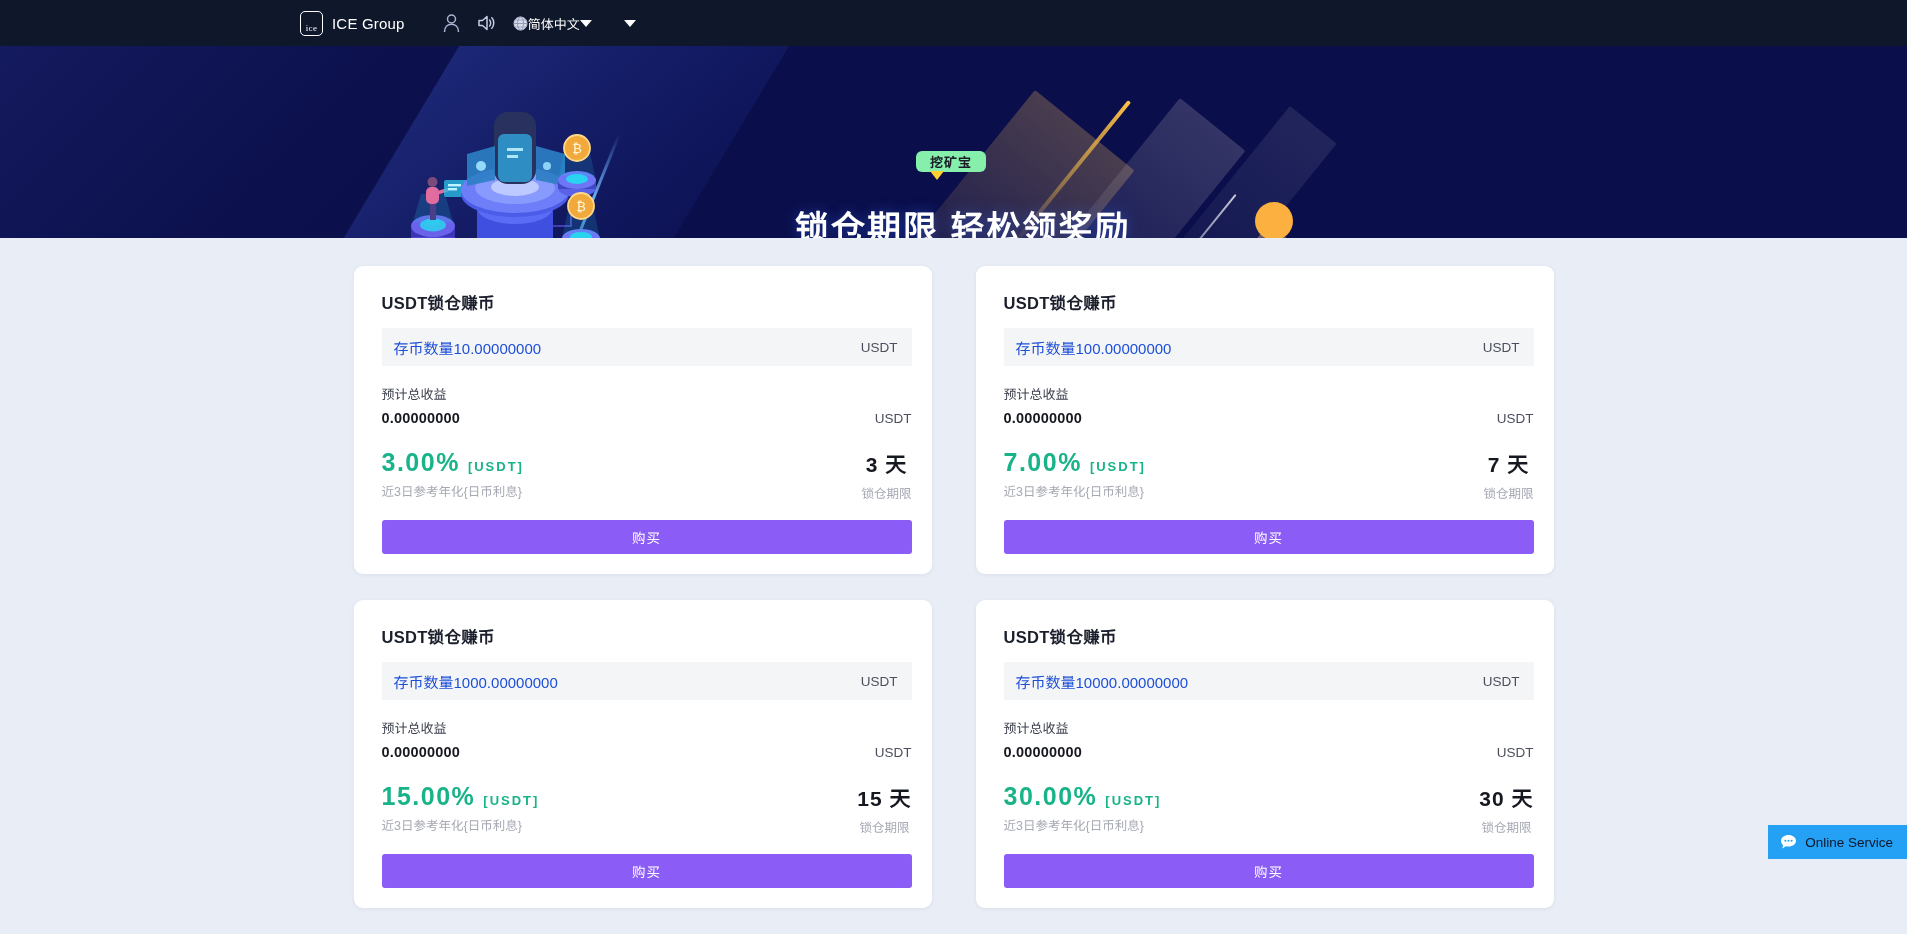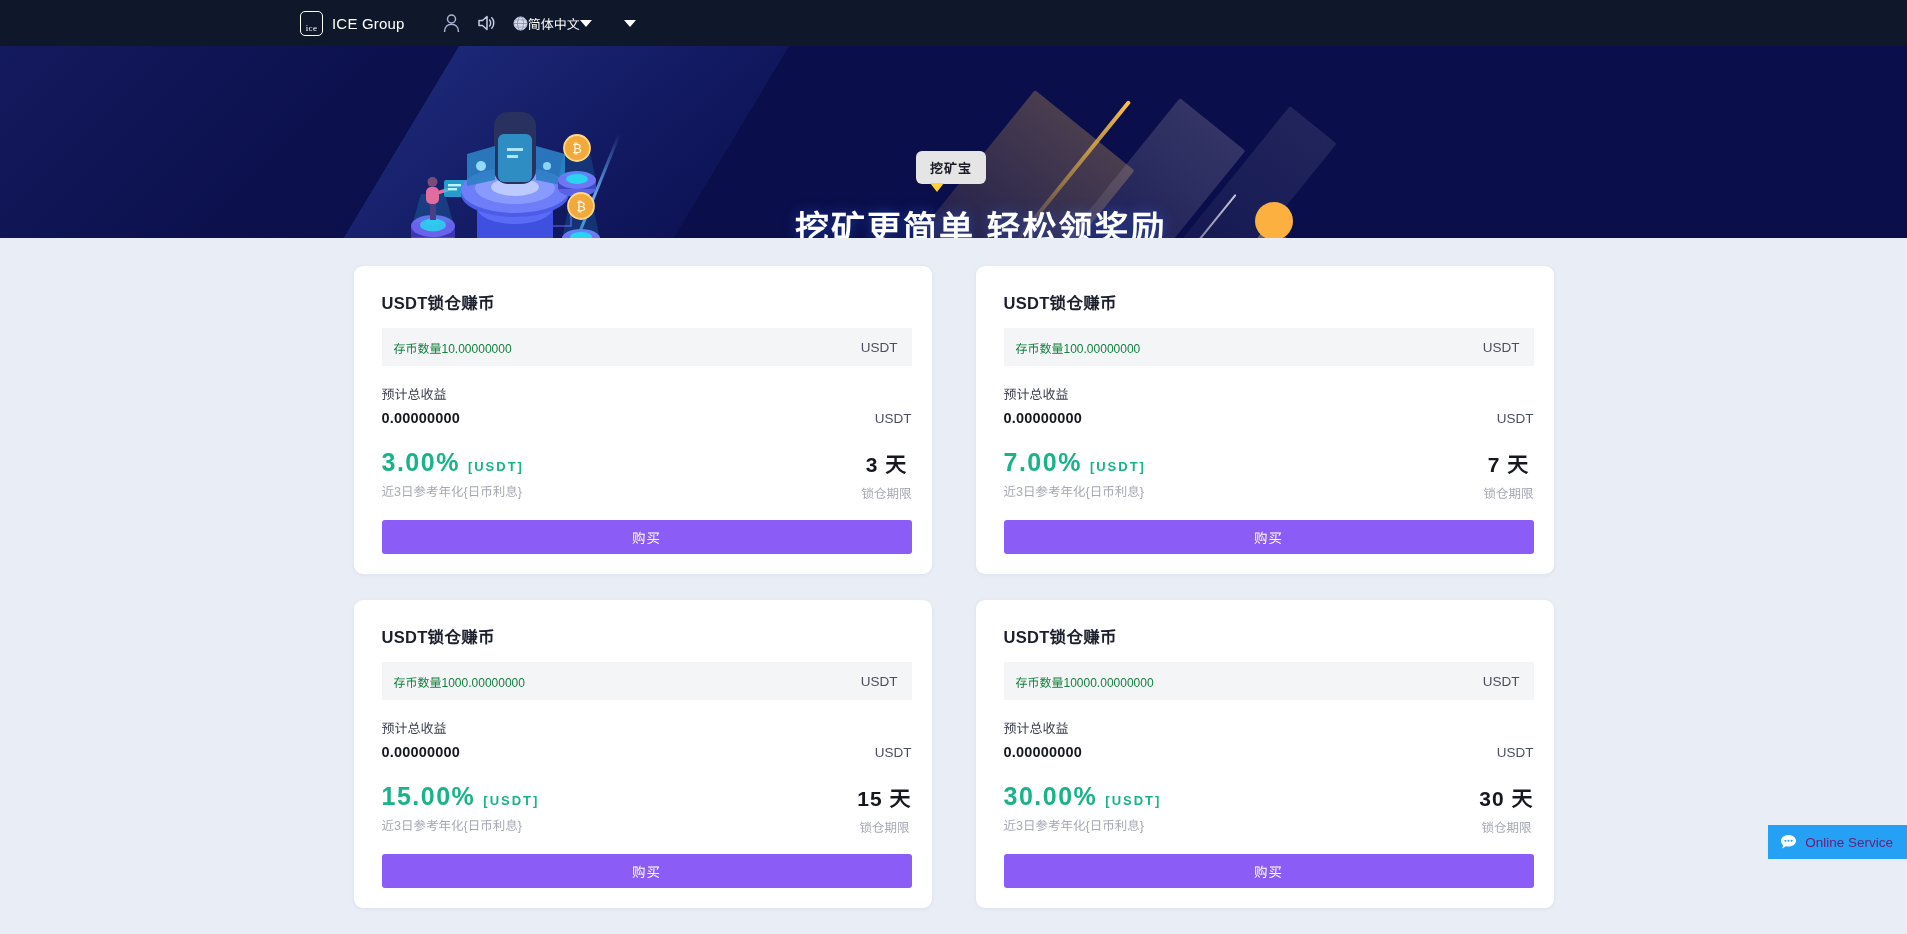--- a/index.html
+++ b/index.html
@@ -123,23 +123,23 @@
   }
   .ball-tail{
     position:absolute; left:1268px; top:178px;
     width:38px; height:290px;
     transform:rotate(37deg); transform-origin:top left;
     background:linear-gradient(180deg,rgba(170,150,120,.55),rgba(120,115,130,.02));
   }
 
   .badge{
     position:absolute; left:916px; top:105px;
-    background:#e5e5e5; color:#1c1c28;
+    background:#86efac; color:#1c1c28;
     font-size:13px; font-weight:bold;
-    padding:7px 14px; border-radius:6px;
+    padding:1px 14px; border-radius:6px;
     letter-spacing:1px;
   }
   .badge::after{
     content:""; position:absolute;
     left:14px; bottom:-8px;
     width:0;height:0;
     border-left:7px solid transparent;
     border-right:7px solid transparent;
     border-top:9px solid #ffd233;
   }
@@ -174,21 +174,21 @@
     font-size:16.5px; font-weight:bold; color:#1b1f2c;
     margin-bottom:14px; letter-spacing:.3px;
   }
   .amount-row{
     background:#f4f5f7;
     height:38px;
     display:flex; align-items:center; justify-content:space-between;
     padding:0 14px 0 12px;
     margin-bottom:18px;
   }
-  .amount-placeholder{ color:#15803d; font-size:12px; }
+  .amount-placeholder{ color:#1d4ed8; font-size:15px; }
   .amount-unit{ color:#4b4f5c; font-size:13.5px; }
 
   .profit-label{ font-size:13px; color:#3b3f4c; margin-bottom:7px; }
   .profit-row{
     display:flex; align-items:flex-end; justify-content:space-between;
     margin-bottom:22px;
   }
   .profit-value{ font-size:14.5px; font-weight:bold; color:#16181f; letter-spacing:.2px; }
   .profit-unit{ font-size:13.5px; color:#4b4f5c; }
 
@@ -215,21 +215,21 @@
     width:100%; height:34px;
     background:#8b5cf6; border:none; border-radius:3px;
     color:#ffffff; font-size:13.5px; cursor:pointer;
     font-family:inherit;
     letter-spacing:1px;
   }
 
   
   .online-service{
     position:fixed; right:0; bottom:75px;
-    background:#24a1f5; color:#701a75;
+    background:#24a1f5; color:#0f172a;
     display:flex; align-items:center; gap:8px;
     padding:9px 14px 9px 12px;
     font-size:13.5px; cursor:pointer;
     z-index:50;
   }
 </style>
 </head>
 <body>
 
 <div class="navbar">
@@ -350,21 +350,21 @@
     <ellipse cx="80" cy="196" rx="19" ry="9" fill="#5a62e8"></ellipse>
     <rect x="61" y="188" width="38" height="9" fill="#4148c4"></rect>
     <ellipse cx="80" cy="188" rx="19" ry="9" fill="#6e76f6"></ellipse>
     <ellipse cx="80" cy="187" rx="11" ry="5" fill="#2ad4f0"></ellipse>
     <path d="M68 156 L92 156 L98 184 L62 184 Z" fill="#25c8ef" opacity=".16"></path>
     <circle cx="80" cy="156" r="13" fill="#f2a93b" stroke="#ffd98a" stroke-width="1.8"></circle>
     <text x="80" y="161" font-size="13" fill="#fff6dd" text-anchor="middle" font-family="DejaVu Sans, sans-serif">₿</text>
   </svg>
 
   <div class="badge">挖矿宝</div>
-  <div class="banner-headline">挖矿更简单 轻松领奖励</div>
+  <div class="banner-headline">锁仓期限 轻松领奖励</div>
 </div>
 
 <div class="main">
   <div class="card-grid">
 
     <div class="card">
       <div class="card-title">USDT锁仓赚币</div>
       <div class="amount-row">
         <span class="amount-placeholder">存币数量10.00000000</span>
         <span class="amount-unit">USDT</span>

